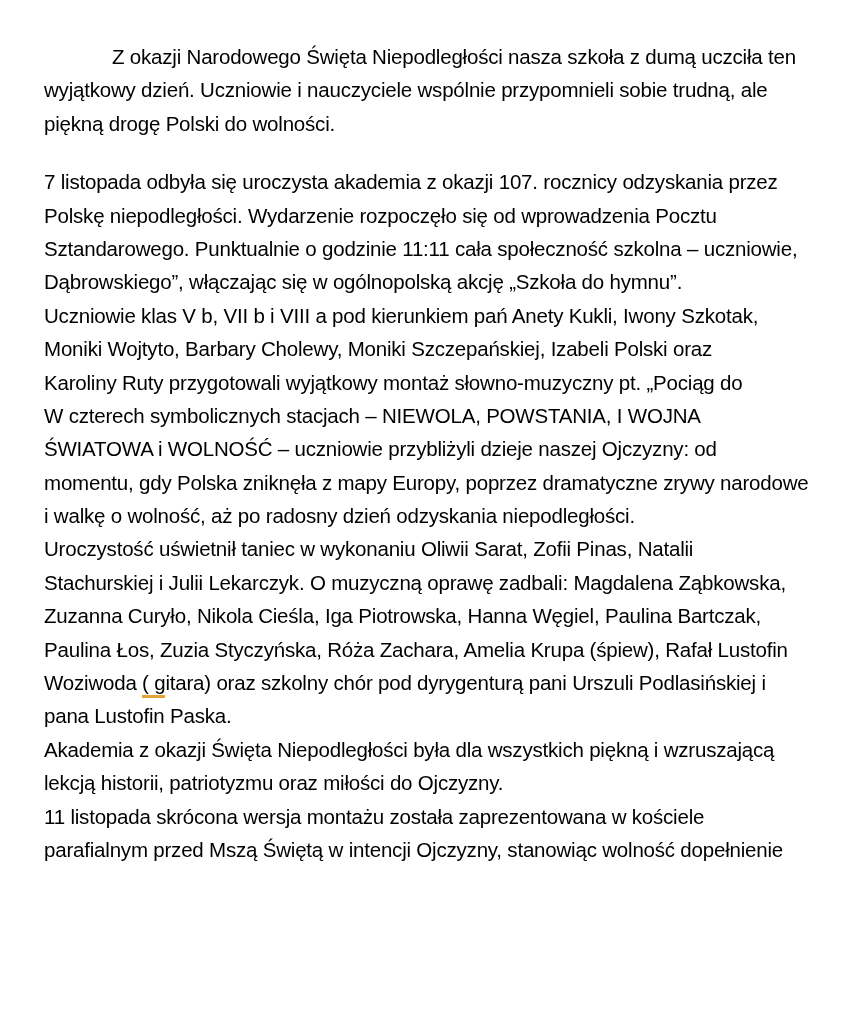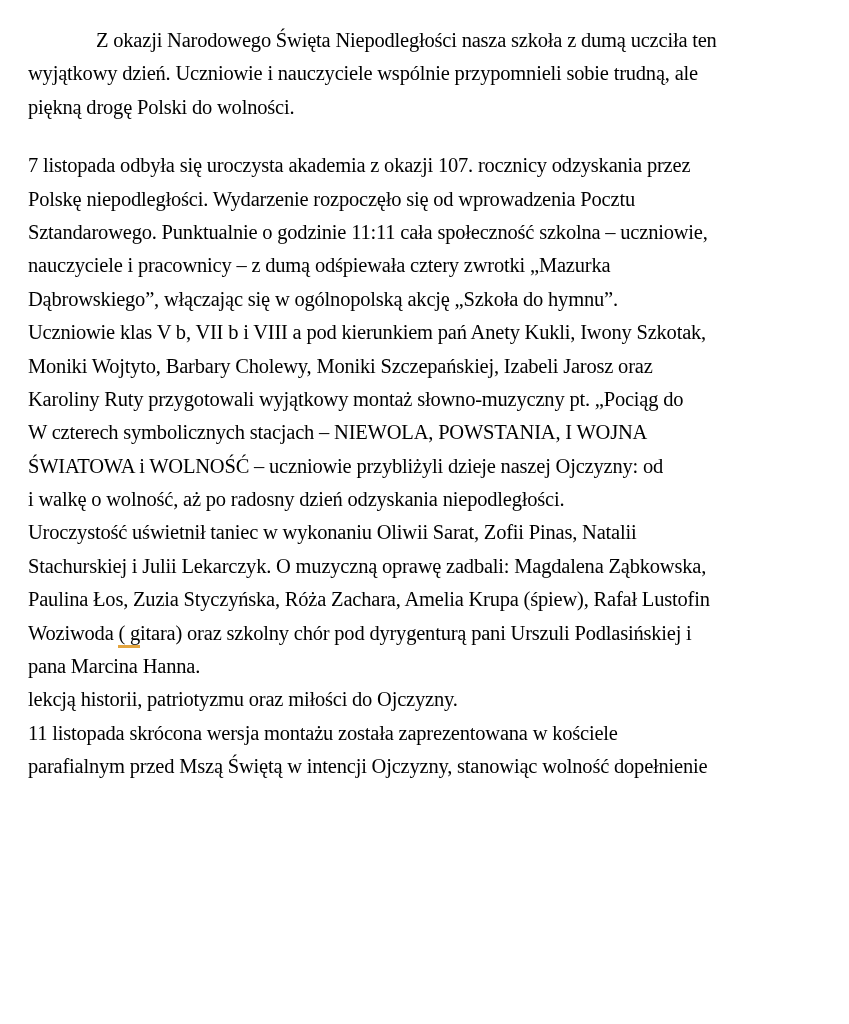--- a/index.html
+++ b/index.html
@@ -16,21 +16,21 @@
   }
   .doc {
     box-sizing: border-box;
     width: 849px;
     padding: 24px 14px 0 28px;
     font-size: 20.5px;
     line-height: 33.4px;
     letter-spacing: -0.2px;
     font-weight: 400;
   }
-  .paragraph { margin: 0; font-family: Liberation Serif, serif; }
+  .paragraph { margin: 16px; }
   .paragraph + .paragraph { margin-top: 25px; }
   .line {
     white-space: nowrap;
     height: 33.4px;
   }
   .line.indent { padding-left: 68px; }
   .grammar-mark {
     border-bottom: 3px solid #e3a43e;
     padding-bottom: 1px;
   }
@@ -43,33 +43,35 @@
   <div class="paragraph">
     <div class="line indent">Z okazji Narodowego Święta Niepodległości nasza szkoła z dumą uczciła ten</div>
     <div class="line">wyjątkowy dzień. Uczniowie i nauczyciele wspólnie przypomnieli sobie trudną, ale</div>
     <div class="line">piękną drogę Polski do wolności.</div>
   </div>
 
   <div class="paragraph">
     <div class="line">7 listopada odbyła się uroczysta akademia z okazji 107. rocznicy odzyskania przez</div>
     <div class="line">Polskę niepodległości. Wydarzenie rozpoczęło się od wprowadzenia Pocztu</div>
     <div class="line">Sztandarowego. Punktualnie o godzinie 11:11 cała społeczność szkolna – uczniowie,</div>
-    <div class="line">nauczyciele i pracownicy – z dumą odśpiewała cztery zwrotki „Mazurka</div>
     <div class="line">Dąbrowskiego”, włączając się w ogólnopolską akcję „Szkoła do hymnu”.</div>
     <div class="line">Uczniowie klas V b, VII b i VIII a pod kierunkiem pań Anety Kukli, Iwony Szkotak,</div>
-    <div class="line">Moniki Wojtyto, Barbary Cholewy, Moniki Szczepańskiej, Izabeli Jarosz oraz</div>
+    <div class="line">Moniki Wojtyto, Barbary Cholewy, Moniki Szczepańskiej, Izabeli Polski oraz</div>
     <div class="line">Karoliny Ruty przygotowali wyjątkowy montaż słowno-muzyczny pt. „Pociąg do</div>
     <div class="line">W czterech symbolicznych stacjach – NIEWOLA, POWSTANIA, I WOJNA</div>
     <div class="line">ŚWIATOWA i WOLNOŚĆ – uczniowie przybliżyli dzieje naszej Ojczyzny: od</div>
+    <div class="line">momentu, gdy Polska zniknęła z mapy Europy, poprzez dramatyczne zrywy narodowe</div>
     <div class="line">i walkę o wolność, aż po radosny dzień odzyskania niepodległości.</div>
     <div class="line">Uroczystość uświetnił taniec w wykonaniu Oliwii Sarat, Zofii Pinas, Natalii</div>
     <div class="line">Stachurskiej i Julii Lekarczyk. O muzyczną oprawę zadbali: Magdalena Ząbkowska,</div>
+    <div class="line">Zuzanna Curyło, Nikola Cieśla, Iga Piotrowska, Hanna Węgiel, Paulina Bartczak,</div>
     <div class="line">Paulina Łos, Zuzia Styczyńska, Róża Zachara, Amelia Krupa (śpiew), Rafał Lustofin</div>
 
     <div class="line"><span>Woziwoda </span><span class="grammar-mark">( g</span><span>itara) oraz szkolny chór pod dyrygenturą pani Urszuli Podlasińskiej i</span></div>
 
-    <div class="line">pana Marcina Hanna.</div>
+    <div class="line">pana Lustofin Paska.</div>
+    <div class="line">Akademia z okazji Święta Niepodległości była dla wszystkich piękną i wzruszającą</div>
     <div class="line">lekcją historii, patriotyzmu oraz miłości do Ojczyzny.</div>
     <div class="line">11 listopada skrócona wersja montażu została zaprezentowana w kościele</div>
     <div class="line">parafialnym przed Mszą Świętą w intencji Ojczyzny, stanowiąc wolność dopełnienie</div>
   </div>
 
 </div>
 
 </body></html>

